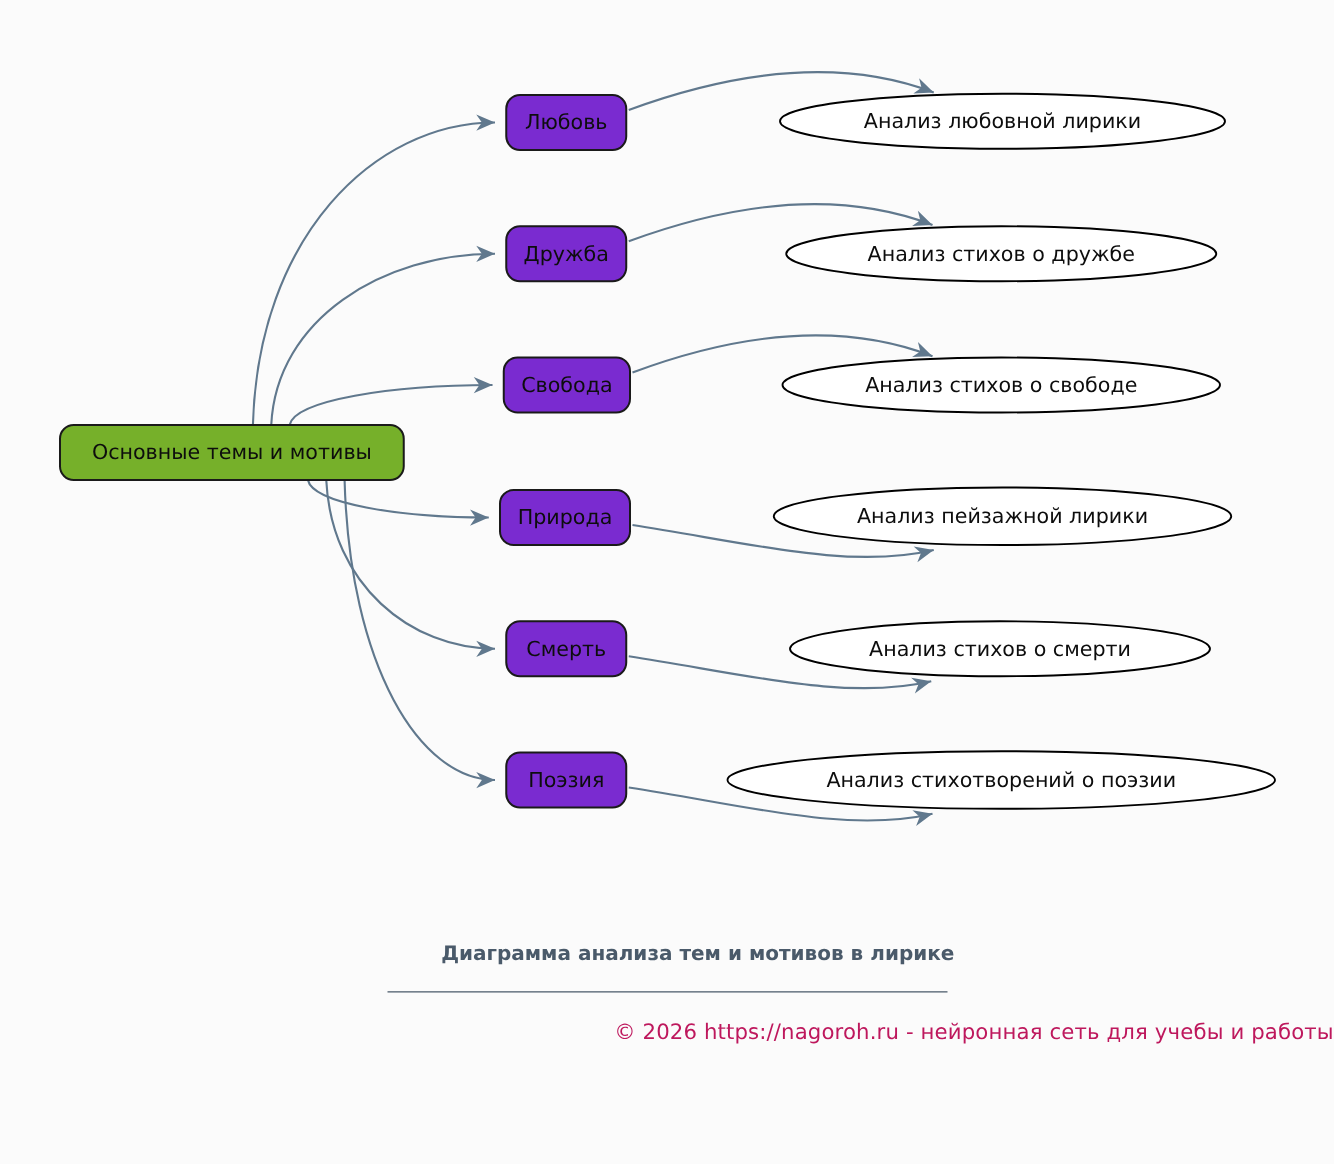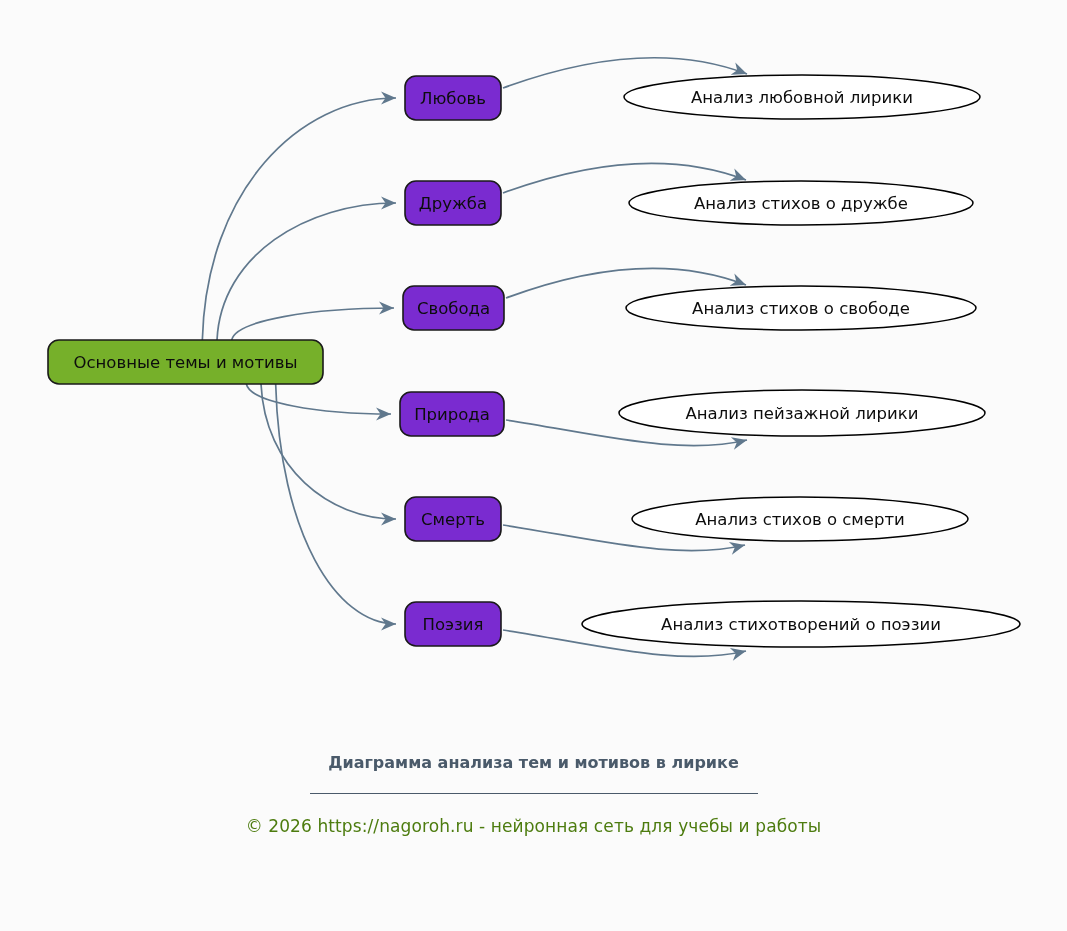--- a/index.html
+++ b/index.html
@@ -69,42 +69,42 @@
     font-size: 16.5px;
     fill: #0d0d0d;
     text-anchor: middle;
     dominant-baseline: middle;
   }
   .footer {
     position: absolute;
     left: 0;
     top: 752px;
     width: 1067px;
-    text-align: center;
+    text-align: right;
   }
   .caption {
     font-family: "DejaVu Sans", sans-serif;
     font-size: 16px;
     font-weight: bold;
     color: #4a5a6a;
     line-height: 1.32;
     width: 460px;
     margin: 0 auto;
   }
   .divider {
     width: 448px;
     height: 0;
     border-top: 1.6px solid #4a5a6a;
     margin: 20px auto 0 auto;
   }
   .copyright {
     margin-top: 22px;
     font-family: "DejaVu Sans", sans-serif;
     font-size: 17px;
-    color: #4d7c0f;
+    color: #be185d;
     letter-spacing: 0.1px;
   }
 </style>
 </head>
 <body>
 
 <div id="stage">
 
   <svg class="diagram" viewBox="0 0 1067 931">
     <g id="edges-root">

